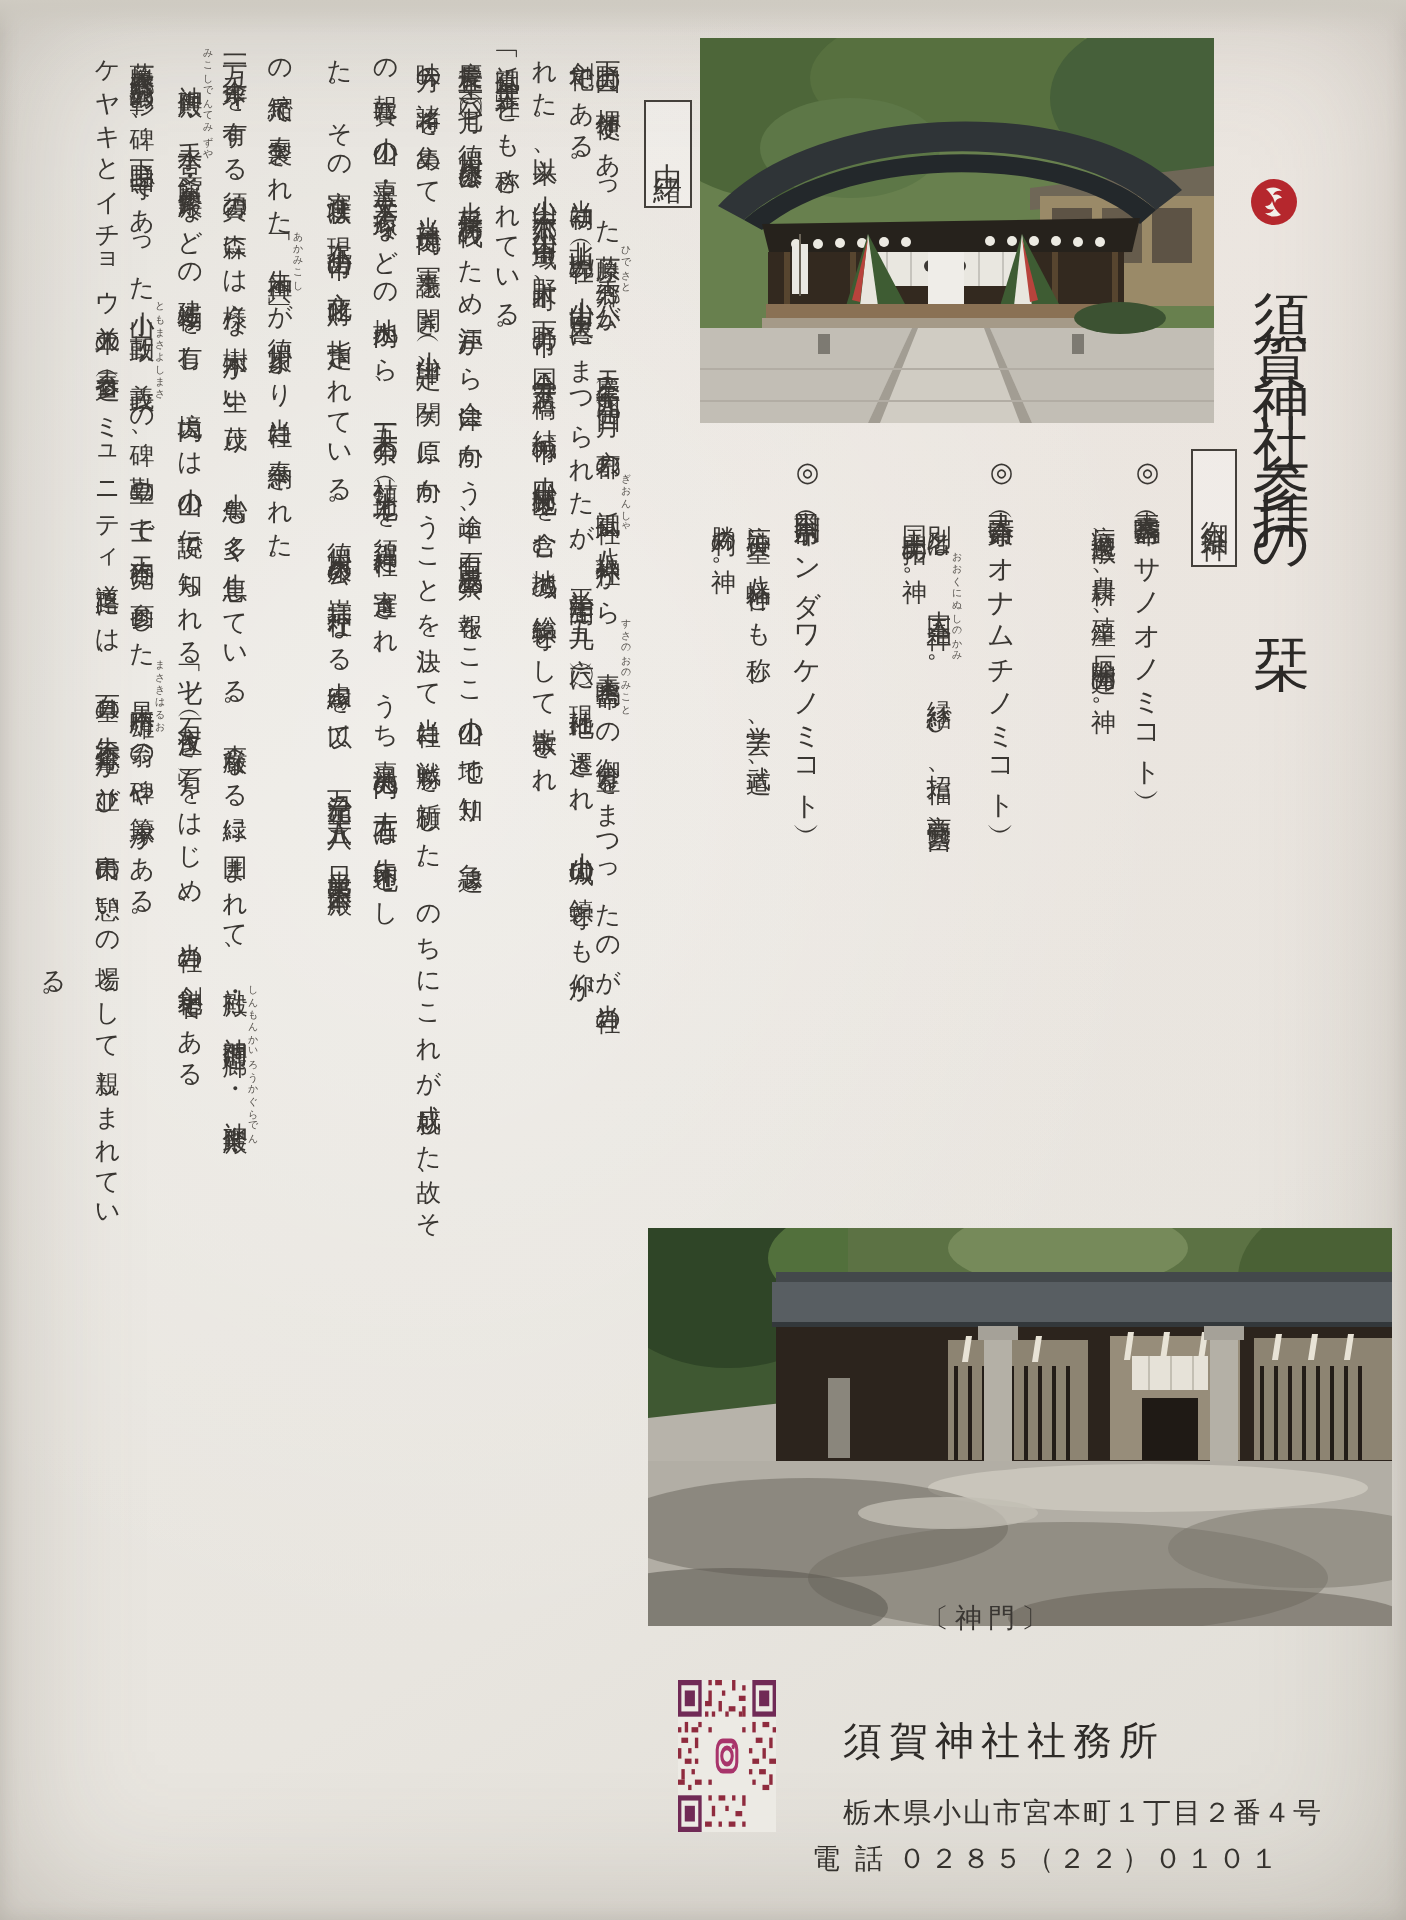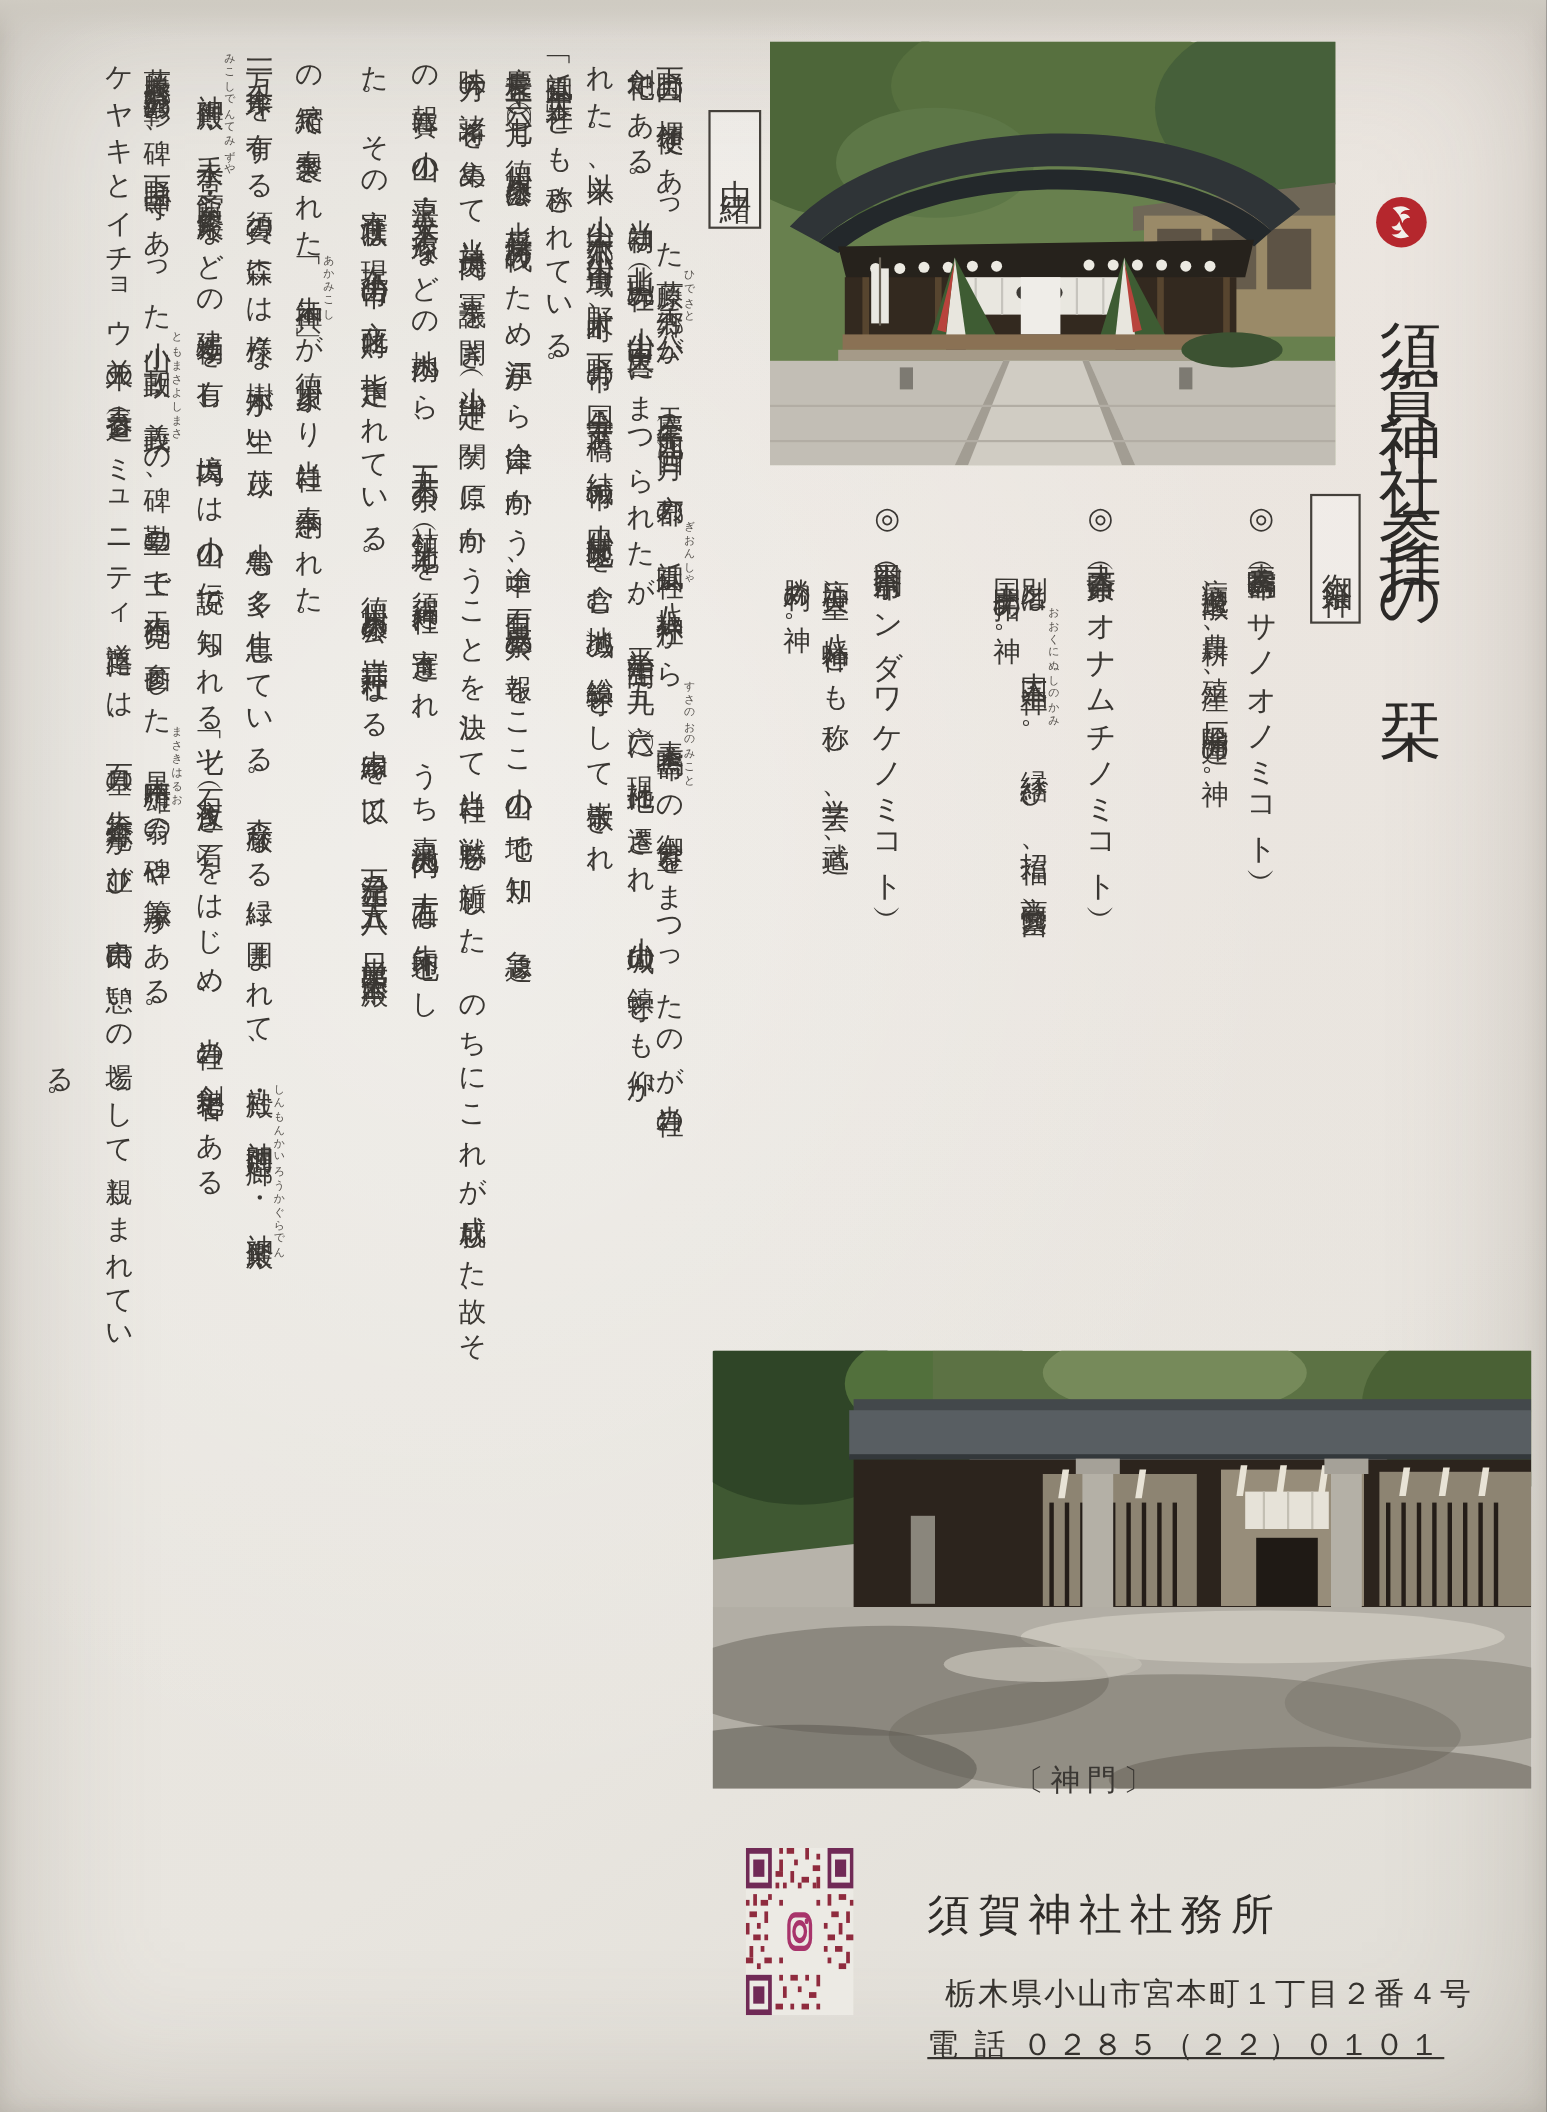--- a/index.html
+++ b/index.html
@@ -307,15 +307,15 @@
     <rect x="9.7" y="9.7" width="9.6" height="9.6" rx="1.2" fill="#eceae4"></rect>
     <g fill="none" stroke="#a8346b" stroke-width="0.9">
       <rect x="11.6" y="11.6" width="5.8" height="5.8" rx="1.7"></rect>
       <circle cx="14.5" cy="14.5" r="1.55"></circle>
       <circle cx="16.35" cy="12.7" r="0.5" fill="#a8346b" stroke="none"></circle>
     </g>
   </svg>
   <div class="ig-handle" style="left:670px;top:1935px;width:130px;">SUGAJINJA_OYAMA</div>
 
   <div class="office-name" style="left:843px;top:1714px;">須賀神社社務所</div>
-  <div class="office-line" style="left:843px;top:1794px;margin-left:16px;">栃木県小山市宮本町１丁目２番４号</div>
-  <div class="office-line" style="left:843px;top:1840px;letter-spacing:4px;text-decoration:underline;">電 話 ０２８５（２２）０１０１</div>
+  <div class="office-line" style="left:843px;top:1794px;">栃木県小山市宮本町１丁目２番４号</div>
+  <div class="office-line" style="left:812px;top:1840px;letter-spacing:4px;">電 話 ０２８５（２２）０１０１</div>
 </div>
 
 </body></html>

